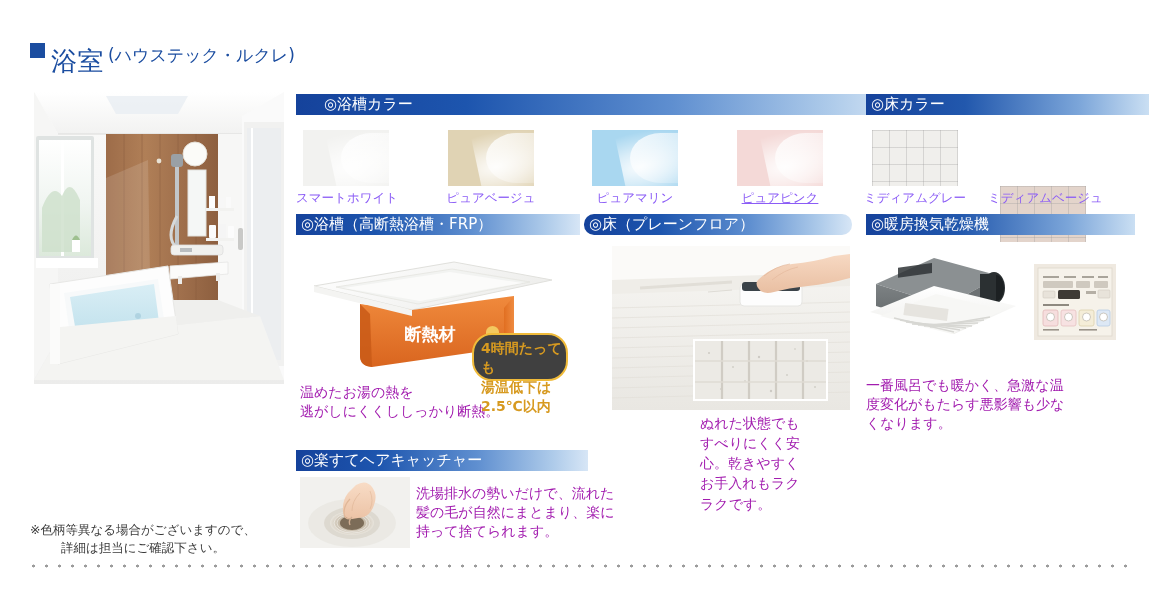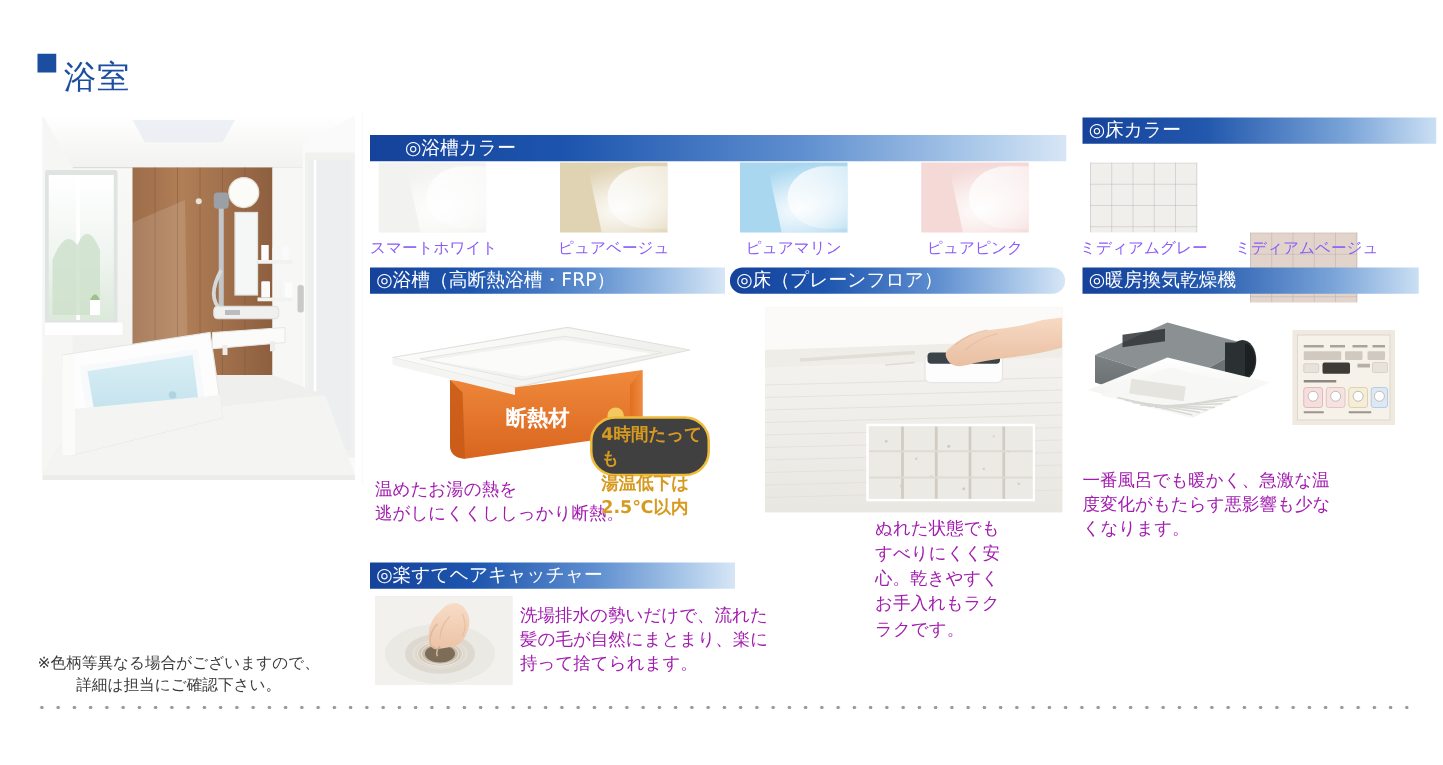--- a/index.html
+++ b/index.html
@@ -193,20 +193,21 @@
     background-size: 13px 4px;
     background-repeat: repeat-x;
   }
 </style>
 </head>
 <body>
 
 <div class="page-title">
   <span class="title-square"></span>
   <span class="title-main">浴室</span>
+  <span class="title-sub">(ハウステック・ルクレ)</span>
 </div>
 
 <div class="photo-room">
   <svg width="262" height="300" viewBox="0 0 262 300">
     <defs>
       <linearGradient id="wallG" x1="0" y1="0" x2="0" y2="1">
         <stop offset="0" stop-color="#fbfbfa"></stop>
           <stop offset="1" stop-color="#ececeb"></stop>
       </linearGradient>
       <linearGradient id="woodG" x1="0" y1="0" x2="1" y2="0">
@@ -294,34 +295,34 @@
 
     <polygon points="22,196 140,178 150,246 30,276" fill="#fdfdfd" stroke="#e8e8e6" stroke-width="1"></polygon>
     <polygon points="36,205 130,191 137,238 44,262" fill="#f7f9fa"></polygon>
     <polygon points="42,209 126,196 131,234 50,256" fill="url(#waterG)"></polygon>
     <polygon points="22,240 30,276 150,246 148,228" fill="#f4f4f2"></polygon>
     <rect x="22" y="196" width="10" height="80" fill="#fbfbfa"></rect>
     <circle cx="110" cy="228" r="3" fill="#a9cedd" opacity="0.8"></circle>
   </svg>
 </div>
 
-<div class="bar" style="left:296px; top:108px; width:557px;padding-left:28px;">◎浴槽カラー</div>
+<div class="bar" style="left:296px; top:94px; width:608px;padding-left:28px;">◎浴槽カラー</div>
 
 <div class="swatch-group">
   <div class="swatch gloss" style="left:303px; top:130px; background:#f2f2f0;"></div>
   <div class="swatch-label" style="left:296px; top:190px; width:100px;">スマートホワイト</div>
 
   <div class="swatch gloss" style="left:448px; top:130px; background:#e0d3b4;"></div>
   <div class="swatch-label" style="left:441px; top:190px; width:100px;">ピュアベージュ</div>
 
   <div class="swatch gloss" style="left:592px; top:130px; background:#a9d7f0;"></div>
   <div class="swatch-label" style="left:585px; top:190px; width:100px;">ピュアマリン</div>
 
   <div class="swatch gloss" style="left:737px; top:130px; background:#f4d9d7;"></div>
-  <div class="swatch-label" style="left:730px; top:190px; width:100px;">ピュアピンク</div>
+  <div class="swatch-label" style="left:730px; top:190px; width:100px;text-decoration:underline;">ピュアピンク</div>
 </div>
 
 <div class="bar short" style="left:866px; top:94px; width:283px;">◎床カラー</div>
 
 <div class="swatch-group">
   <div class="swatch tile-swatch" style="left:872px; top:130px; background:#f0efec;">
     <div class="grid"></div>
   </div>
   <div class="swatch-label" style="left:862px; top:190px; width:106px;">ミディアムグレー</div>
 

